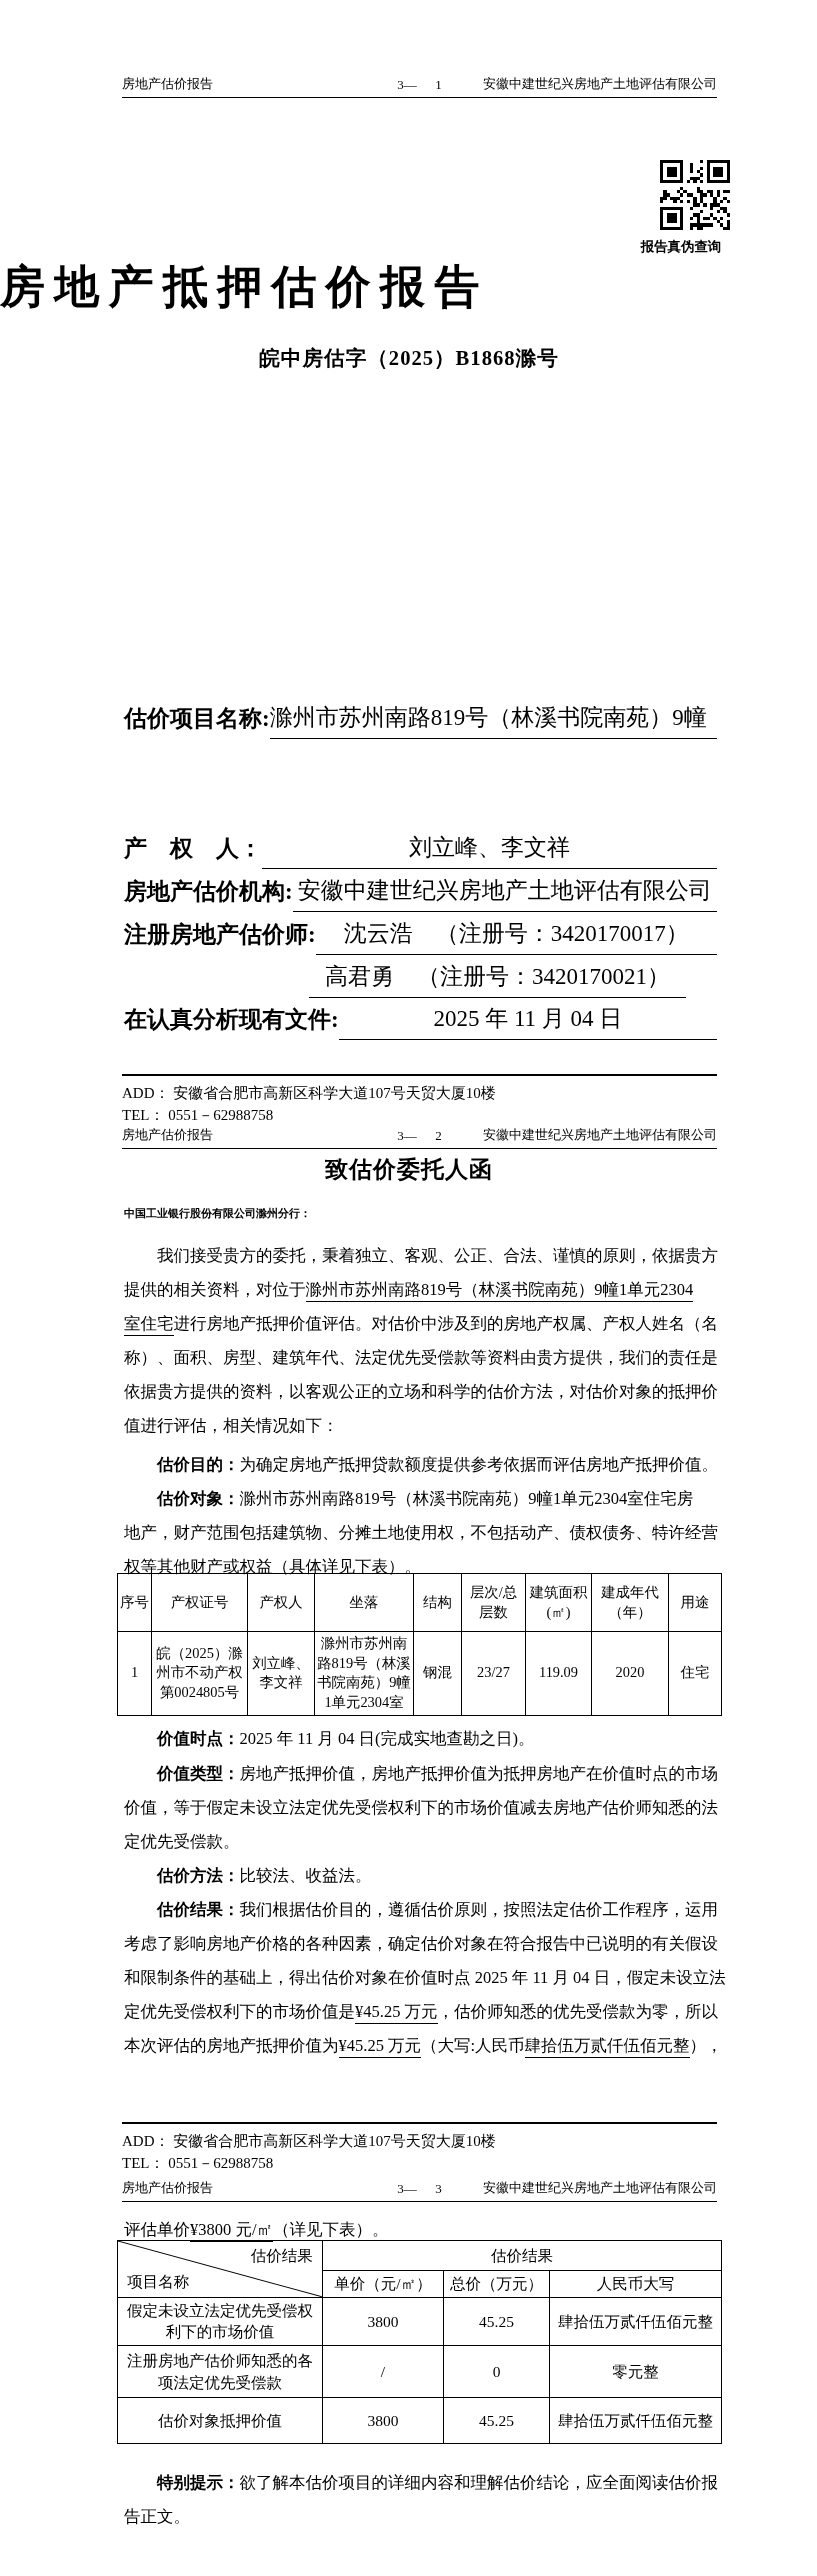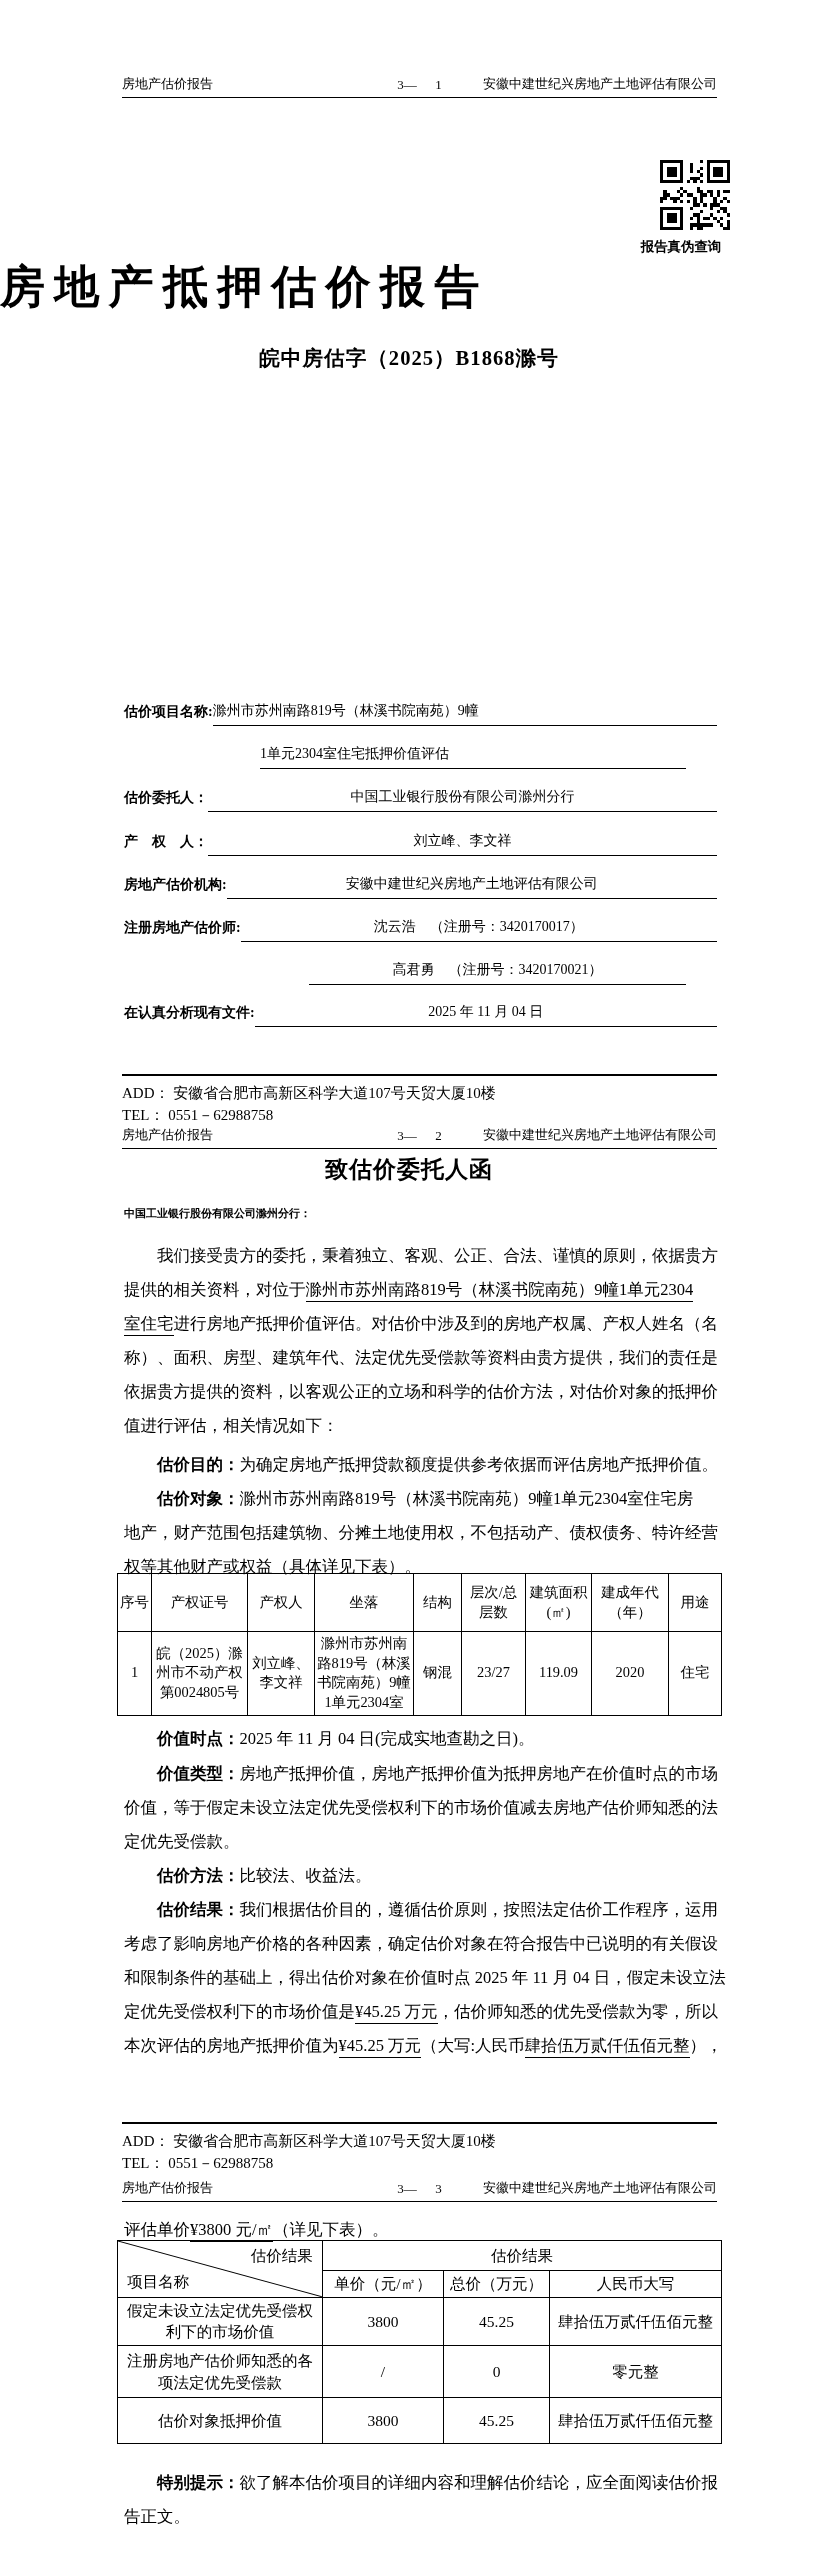--- a/index.html
+++ b/index.html
@@ -17,21 +17,21 @@
          font-size:15px;line-height:18.5px;}
   .pgftr .tel{margin-top:3.1px;}
 
   
   .qr{left:660px;top:160px;width:70px;height:70px;}
   .qrcap{left:631px;top:238px;width:100px;text-align:center;font-size:13.4px;font-weight:700;}
   .title{left:0;right:0;top:257px;text-align:left;font-size:45px;font-weight:700;
          letter-spacing:9.3px;white-space:nowrap;}
   .subtitle{left:0;right:0;top:344px;text-align:center;font-size:20.6px;letter-spacing:1px;
             font-weight:600;white-space:nowrap;}
-  .coverrow{display:flex;align-items:flex-end;font-size:14px;left:124px;right:101px;}
+  .coverrow{display:flex;align-items:flex-end;font-size:23px;left:124px;right:101px;}
   .coverrow .lbl{font-weight:700;white-space:nowrap;padding-bottom:5.2px;}
   .coverrow .val{flex:1;text-align:center;border-bottom:1.5px solid #000;
                  padding-bottom:5.2px;white-space:nowrap;}
   .coverrow .val.vleft{text-align:left;}
 
   
   .para{left:124px;right:101px;}
   .bline{font-size:16.5px;line-height:34px;white-space:nowrap;}
   .ind{padding-left:33px;}
   .blb{font-weight:700;}
@@ -264,27 +264,20 @@
       </svg></div>
   <div class="abs qrcap">报告真伪查询</div>
 
   <div class="abs title">房地产抵押估价报告</div>
   <div class="abs subtitle">皖中房估字（2025）B1868滁号</div>
 
   <div class="abs coverrow" style="top:702px">
     <span class="lbl">估价项目名称:</span>
     <span class="val vleft">滁州市苏州南路819号（林溪书院南苑）9幢</span>
   </div>
-  <div class="abs coverrow" style="top:745px;left:260px;right:132px">
-    <span class="val vleft">1单元2304室住宅抵押价值评估</span>
-  </div>
-  <div class="abs coverrow" style="top:788px">
-    <span class="lbl">估价委托人：</span>
-    <span class="val">中国工业银行股份有限公司滁州分行</span>
-  </div>
   <div class="abs coverrow" style="top:832px">
     <span class="lbl">产　权　人：</span>
     <span class="val">刘立峰、李文祥</span>
   </div>
   <div class="abs coverrow" style="top:875px">
     <span class="lbl">房地产估价机构:</span>
     <span class="val">安徽中建世纪兴房地产土地评估有限公司</span>
   </div>
   <div class="abs coverrow" style="top:918px">
     <span class="lbl">注册房地产估价师:</span>

